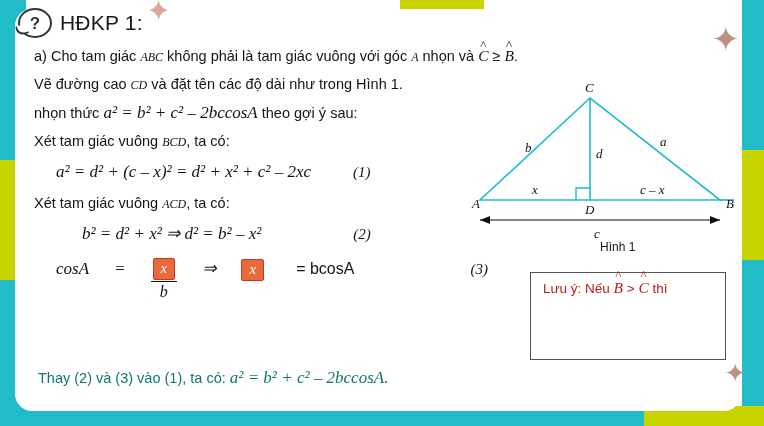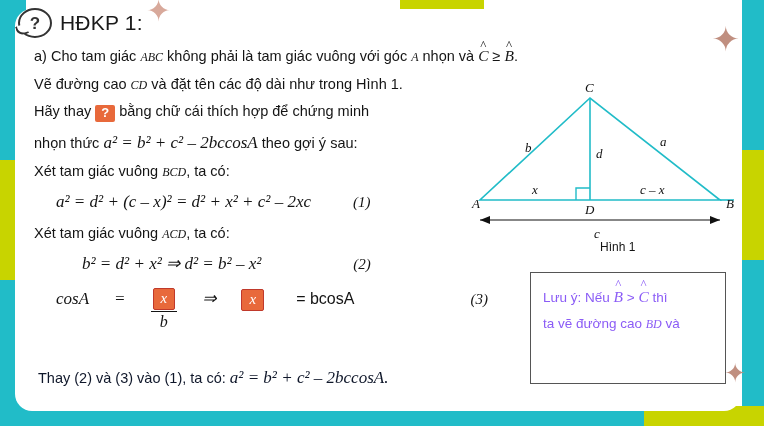--- a/index.html
+++ b/index.html
@@ -232,36 +232,36 @@
     position: absolute;
     left: 600px; top: 240px;
     font-size: 12px;
     color: #141414;
     text-align: right;
   }
   
   .note {
     position: absolute;
     left: 530px; top: 272px;
-    width: 196px; height: 112px;
+    width: 196px; height: 88px;
     border: 1.5px solid #555555;
     background: #ffffff;
-    padding: 9px 12px;
+    padding: 0 12px;
     box-sizing: border-box;
     font-size: 13.5px;
     line-height: 1.9;
-    color: #8b5cf6;
+    color: #b91c1c;
   }
   .note .nl { white-space: nowrap; }
   
   .lastline {
     position: absolute;
     left: 38px; top: 368px;
     font-size: 14.5px;
-    color: #0f172a;
+    color: #0f766e;
     white-space: nowrap;
   }
 </style>
 </head>
 <body>
 
 <div id="stage">
 
   <div class="band-teal-left"></div>
   <div class="band-lime-top"></div>
@@ -287,23 +287,20 @@
   <div class="content">
 
     <div class="line">
       <span>a) Cho tam giác </span><i class="m">ABC</i><span> không phải là tam giác vuông với góc </span><i class="m">A</i><span> nhọn và </span><span class="hat">C</span><span> ≥ </span><span class="hat">B</span><span>.</span>
     </div>
 
     <div class="line">
       <span>Vẽ đường cao </span><i class="m">CD</i><span> và đặt tên các độ dài như trong Hình 1.</span>
     </div>
 
-    <div class="line">
-      <span>Hãy thay </span><span class="qbox">?</span><span> bằng chữ cái thích hợp để chứng minh</span>
-    </div>
 
     <div class="line">
       <span>nhọn thức </span><span class="eq">a² = b² + c² – 2bccosA</span><span> theo gợi ý sau:</span>
     </div>
 
     <div class="line">
       <span>Xét tam giác vuông </span><i class="m">BCD</i><span>, ta có:</span>
     </div>
 
     <div class="eq-row eq-indent">
@@ -361,22 +358,19 @@
       <text x="170" y="114" font-family="Liberation Serif, serif" font-style="italic" font-size="13" fill="#111">c – x</text>
       <text x="124" y="158" font-family="Liberation Serif, serif" font-style="italic" font-size="13" fill="#111">c</text>
     </svg>
   </div>
   <div class="figcap">Hình 1</div>
 
   <div class="note">
     <div class="nl">
       <span>Lưu ý: Nếu </span><span class="hat">B</span><span> &gt; </span><span class="hat">C</span><span> thì</span>
     </div>
-    <div class="nl">
-      <span>ta vẽ đường cao </span><i class="m">BD</i><span> và</span>
-    </div>
   </div>
 
   <div class="lastline">
     <span>Thay (2) và (3) vào (1), ta có: </span><span class="eq">a² = b² + c² – 2bccosA.</span>
   </div>
 
 </div>
 
 </body></html>

